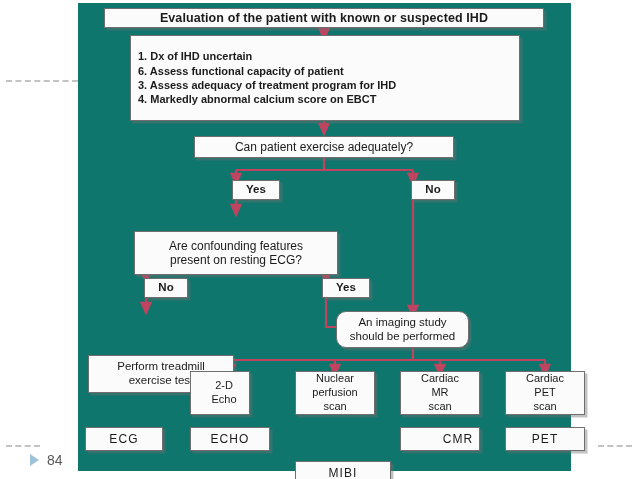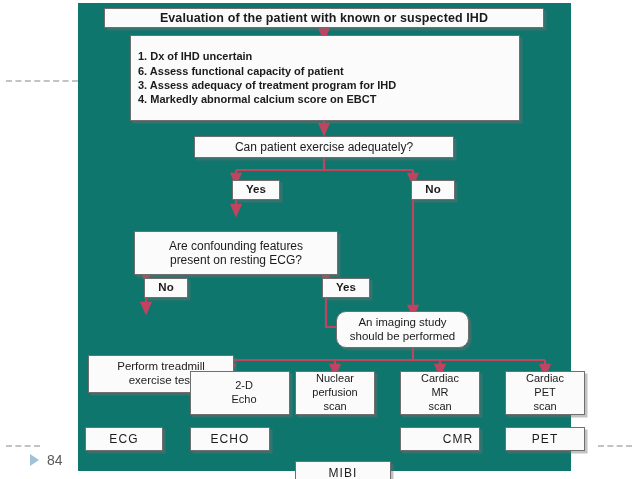--- a/index.html
+++ b/index.html
@@ -141,21 +141,21 @@
     <div class="box" style="left:10px;top:306px;width:146px;height:38px;flex-direction:column;font-size:11.5px;margin-top:46px;">
       <div>Perform treadmill</div>
       <div>exercise test</div>
     </div>
 
     <div class="box" style="left:258px;top:308px;width:133px;height:37px;flex-direction:column;font-size:11.5px;border-radius:10px;">
       <div>An imaging study</div>
       <div>should be performed</div>
     </div>
 
-    <div class="box mbox" style="left:112px;top:368px;width:100px;height:44px;flex-direction:column;padding-left:12px;">
+    <div class="box mbox" style="left:112px;top:368px;width:60px;height:44px;flex-direction:column;padding-left:12px;">
       <div>2-D</div>
       <div>Echo</div>
     </div>
     <div class="box mbox" style="left:217px;top:368px;width:80px;height:44px;flex-direction:column;">
       <div>Nuclear</div>
       <div>perfusion</div>
       <div>scan</div>
     </div>
     <div class="box mbox" style="left:322px;top:368px;width:80px;height:44px;flex-direction:column;">
       <div>Cardiac</div>

